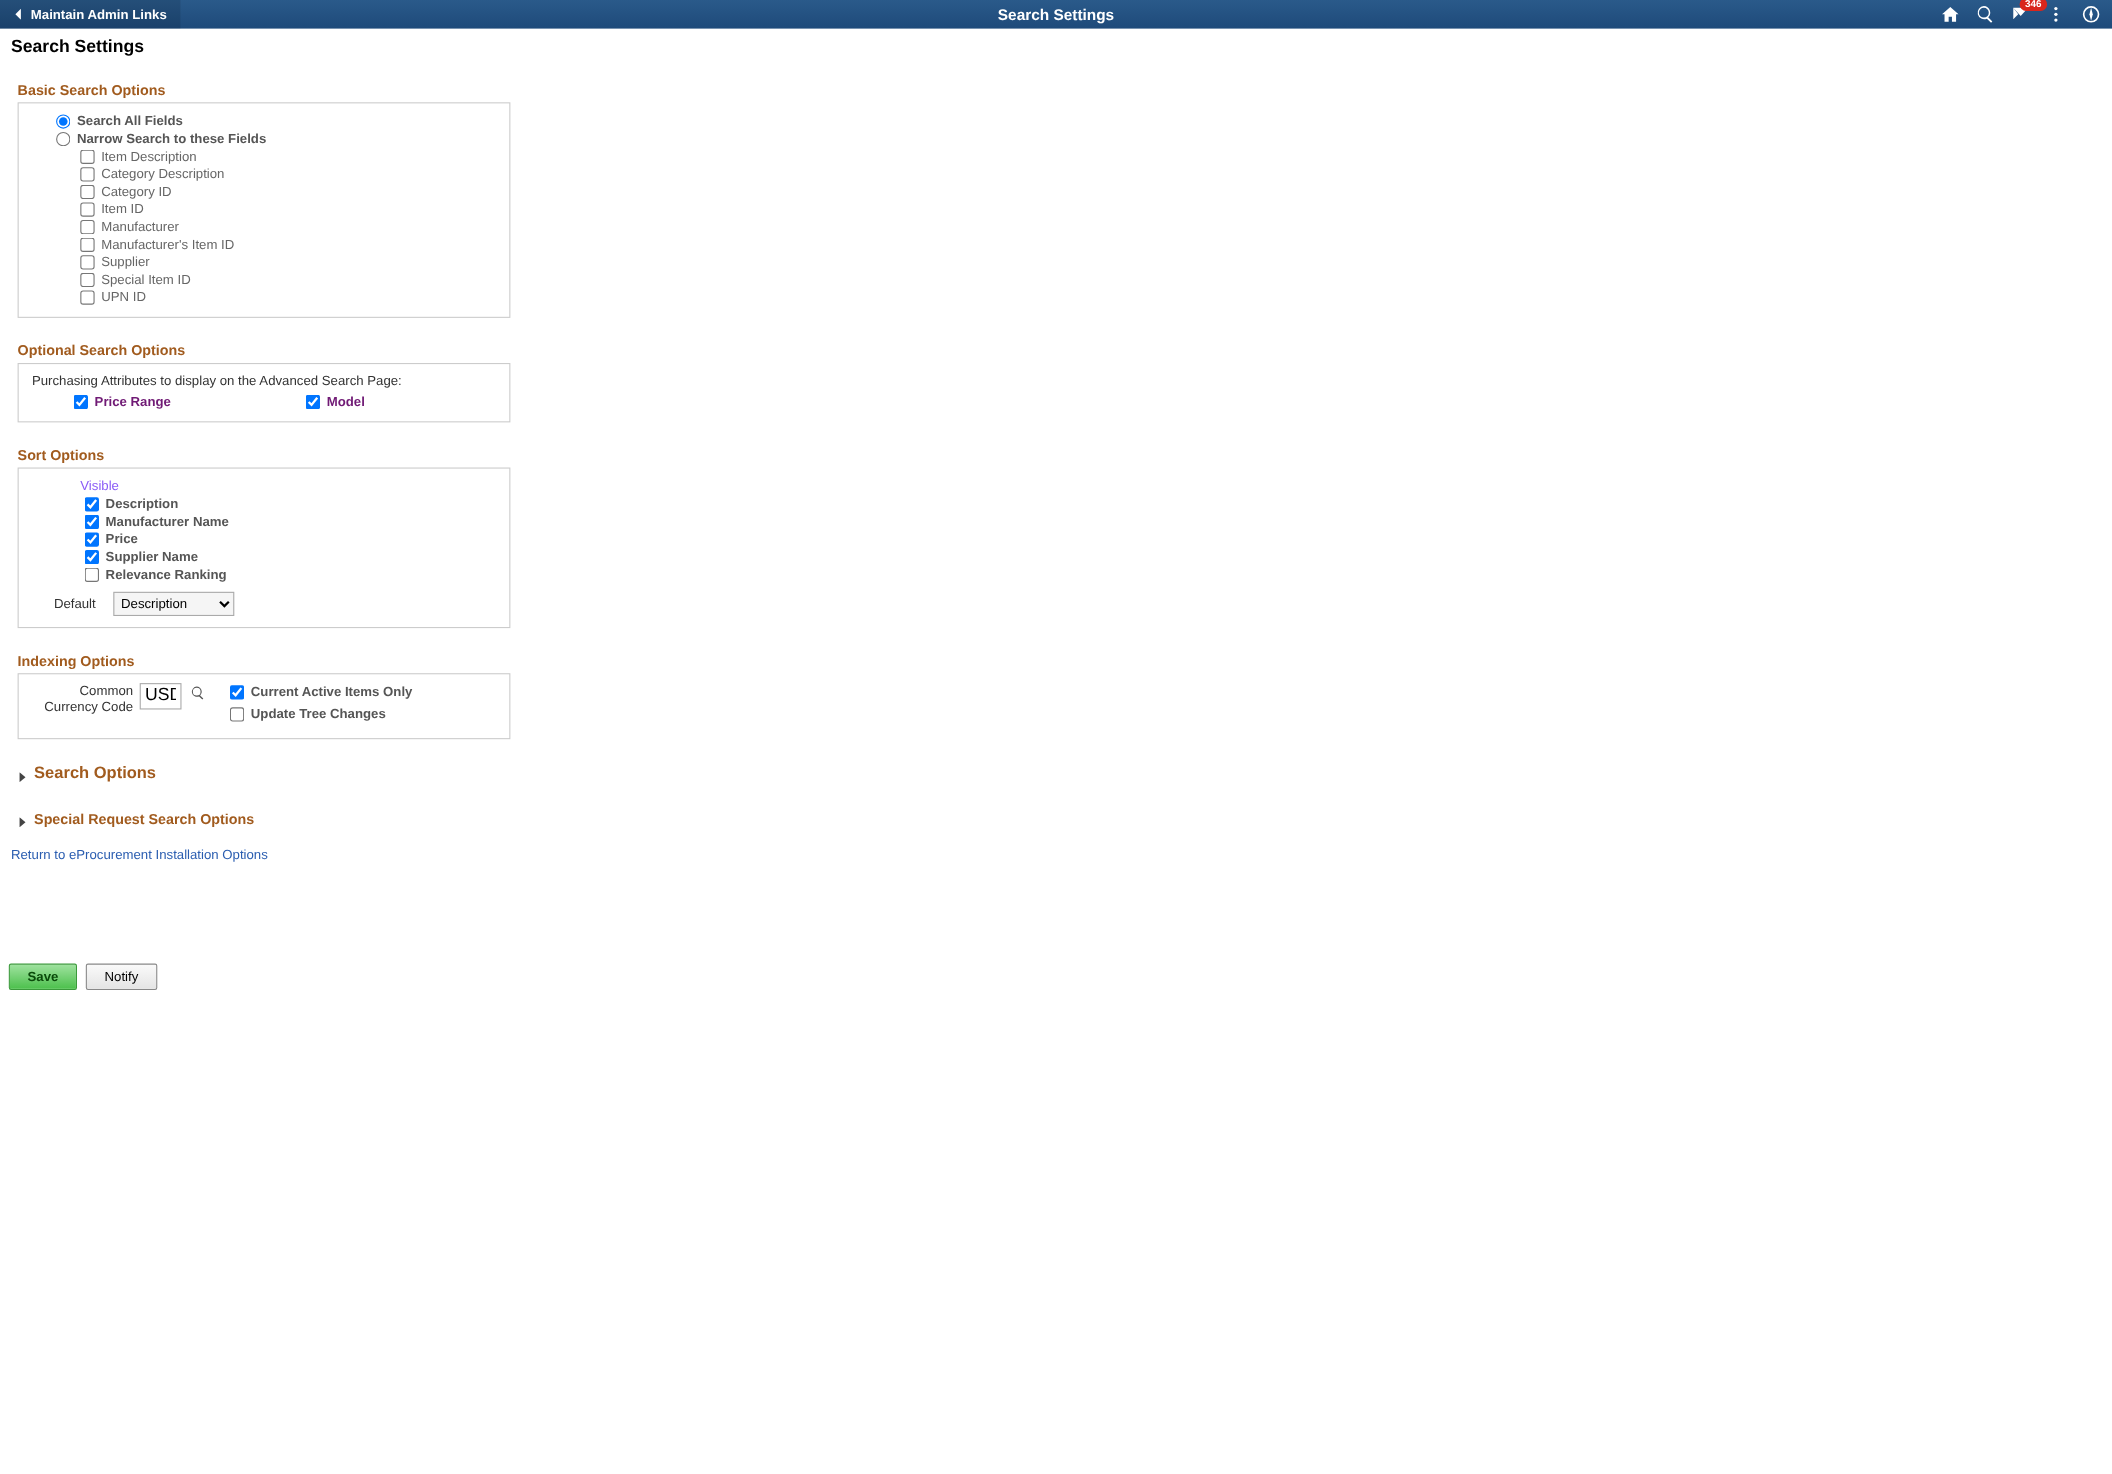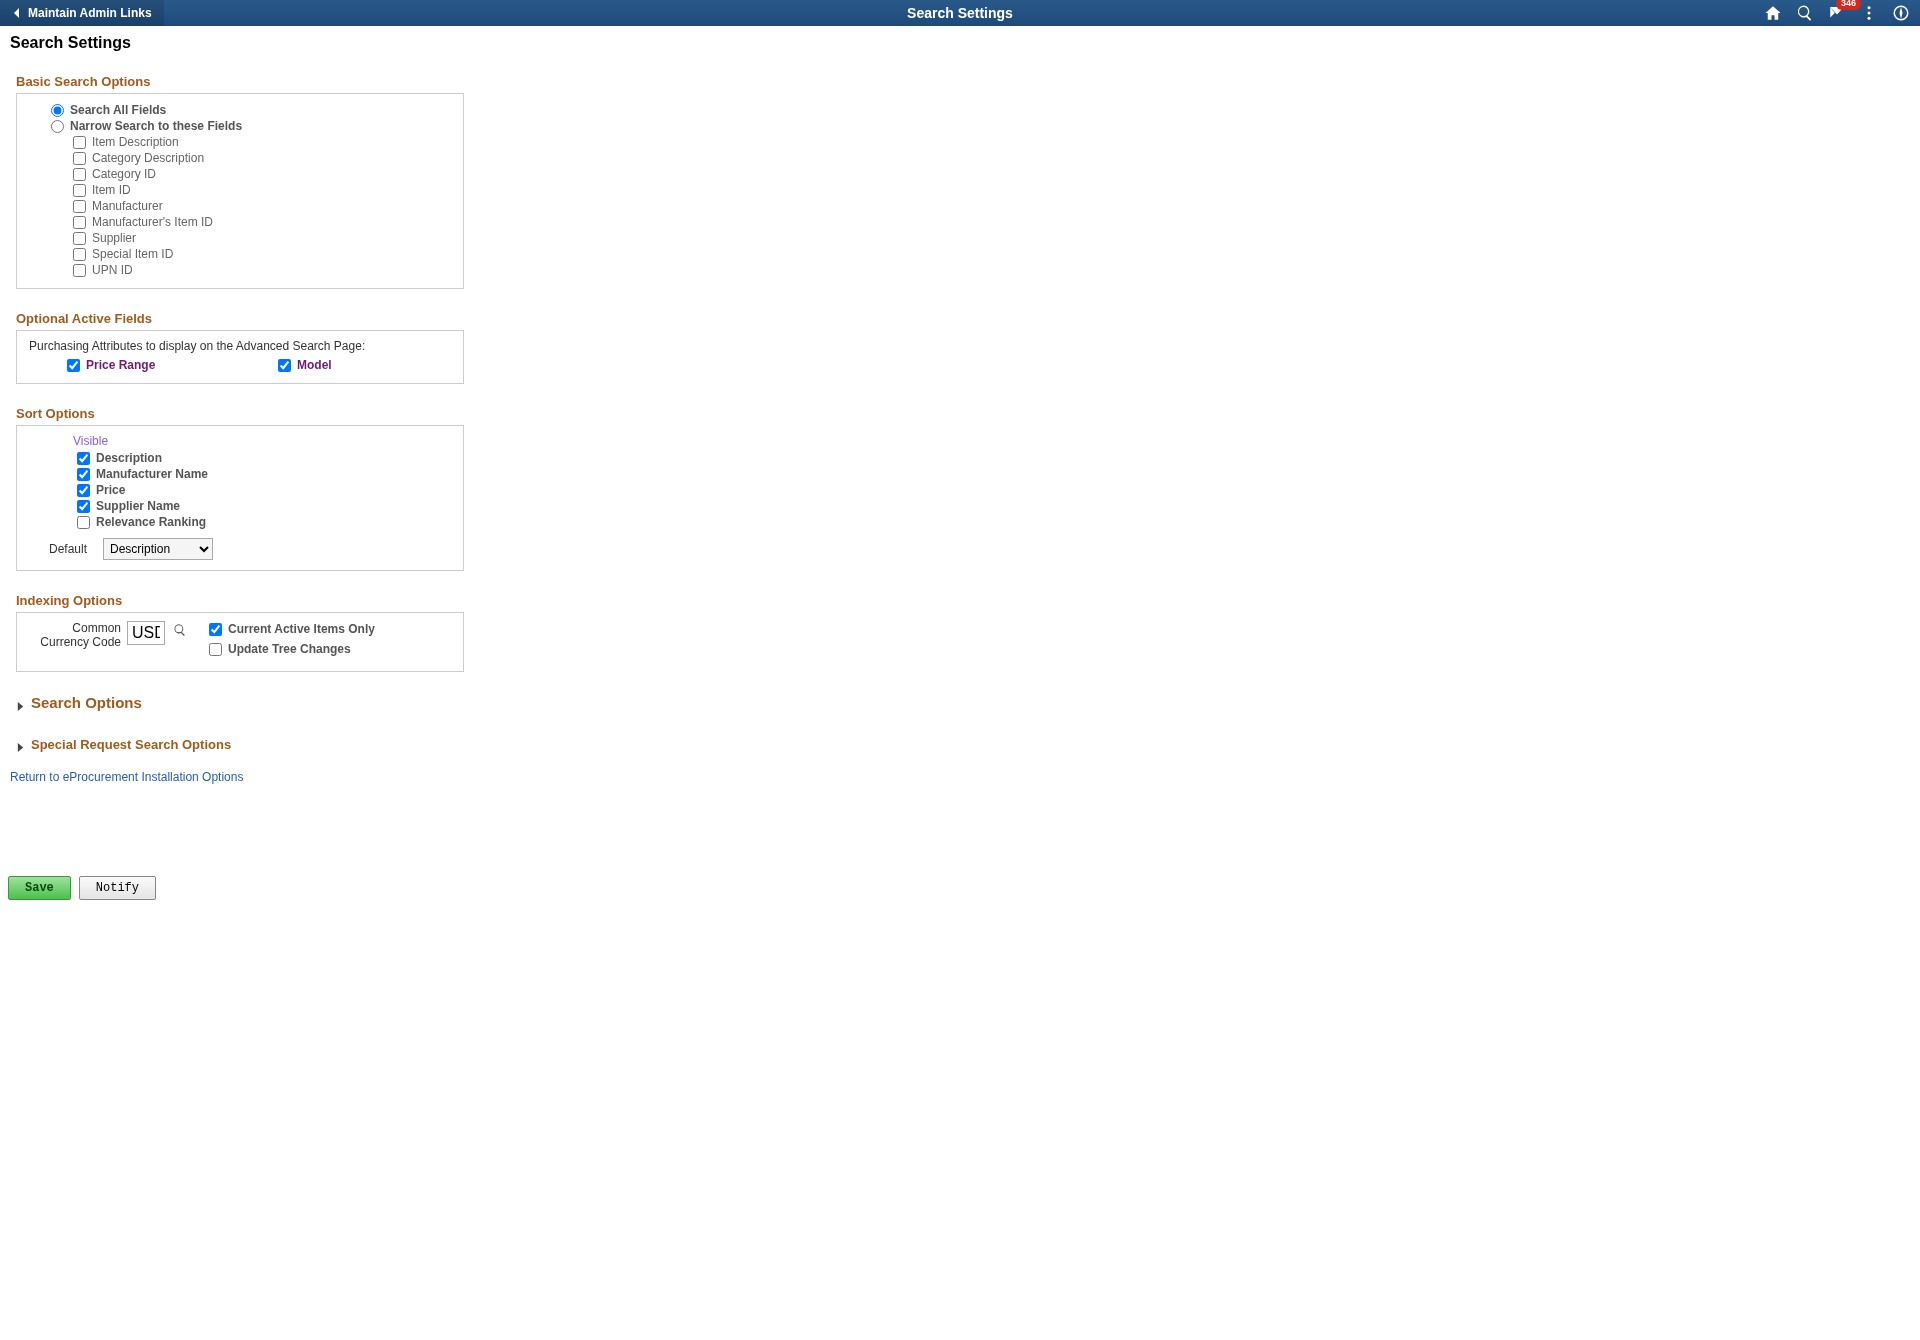--- a/index.html
+++ b/index.html
@@ -68,21 +68,21 @@
 
 .collapsible { display:flex; align-items:flex-end; gap:6px; margin:12px 0 0 16px; cursor:pointer; }
 .collapsible svg { width:9px; height:9px; fill:#444; }
 .collapsible .section-title { margin:0; }
 
 
 .return-link { display:block; margin:18px 0 0 10px; color:#2a5db0; text-decoration:none; font-size:12px; }
 
 
 .button-bar { position:absolute; bottom:12px; left:8px; display:flex; gap:8px; }
-.btn { font-size:12px; padding:4px 16px; border:1px solid #888; border-radius:2px; cursor:pointer; background:linear-gradient(to bottom,#fafafa,#e4e4e4);font-family:Liberation Mono, monospace; }
+.btn { font-size:12px; padding:4px 16px; border:1px solid #888; border-radius:2px; cursor:pointer; background:linear-gradient(to bottom,#fafafa,#e4e4e4); }
 .btn.save { background:linear-gradient(to bottom,#9fe29f,#4cc04c); border-color:#3a9a3a; font-weight:bold; color:#0a4a0a; }
 
 
 .page-wrap { position:relative; min-height: 912px; }
 </style>
 </head>
 <body>
 
 <div class="page-wrap">
 
@@ -173,21 +173,21 @@
           <input type="checkbox" style="">
           <label>Special Item ID</label>
         </div>
       <div class="check-line">
           <input type="checkbox" style="">
           <label>UPN ID</label>
         </div>
     </div>
   </div>
 
-  <div class="section-title">Optional Active Fields</div>
+  <div class="section-title">Optional Search Options</div>
   <div class="group-box">
     <div class="opt-msg">Purchasing Attributes to display on the Advanced Search Page:</div>
     <div class="opt-columns">
       <div>
         <div class="check-line">
             <input type="checkbox" checked="" style="">
             <label>Price Range</label>
           </div>
       </div>
       <div>

